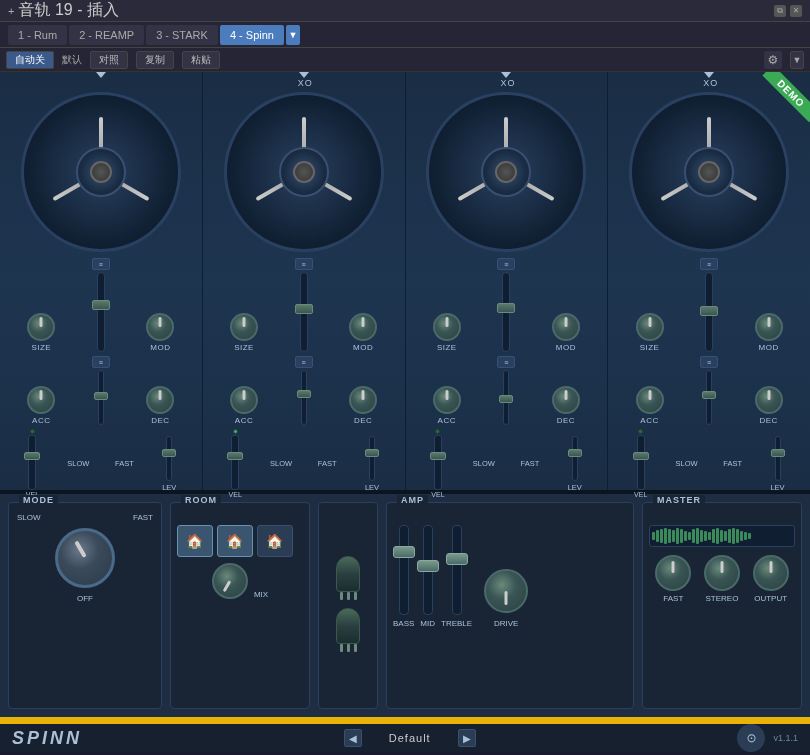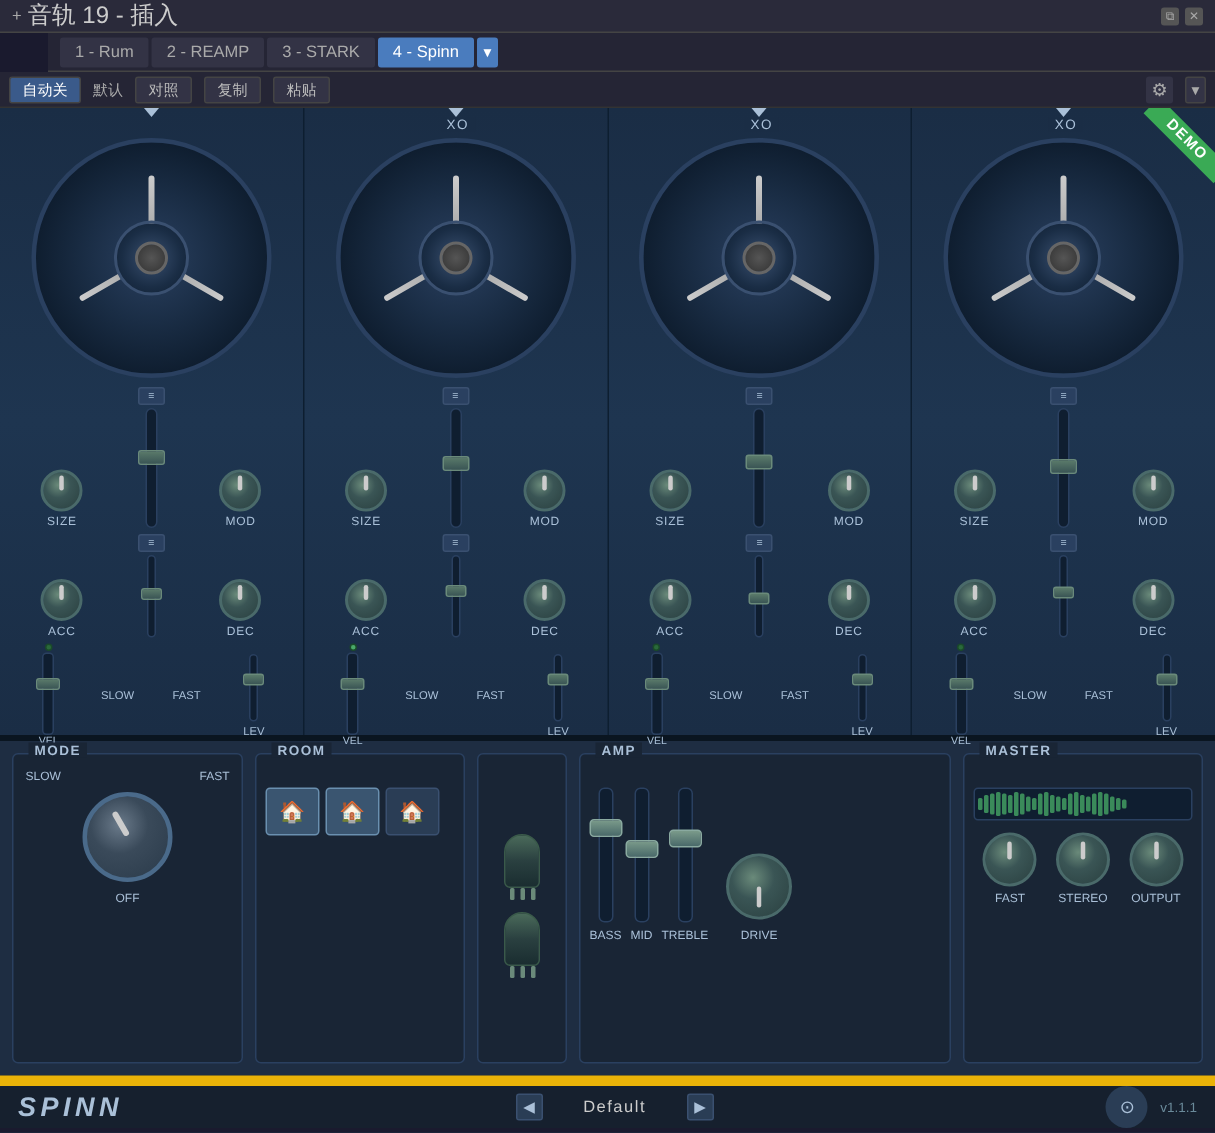--- a/index.html
+++ b/index.html
@@ -34,21 +34,20 @@
 
     
     #tabbar {
       height: 26px;
       background: #252535;
       display: flex;
       align-items: center;
       padding: 0 8px;
       gap: 2px;
       border-bottom: 1px solid #444;
-      margin-left: 32px;
     }
     .tab {
       height: 20px;
       padding: 0 10px;
       background: #333345;
       color: #aaa;
       font-size: 11px;
       display: flex; align-items: center;
       cursor: pointer;
       border-radius: 2px;
@@ -1014,20 +1013,24 @@
       <div class="mode-knob"></div>
       <div class="mode-off">OFF</div>
     </div>
 
     <div class="panel-box" id="room-panel">
       <span class="panel-title">ROOM</span>
       <div class="room-icons">
         <div class="room-icon-btn selected">🏠</div>
         <div class="room-icon-btn selected">🏠</div>
         <div class="room-icon-btn">🏠</div>
+      </div>
+      <div class="room-mix-area">
+        <div class="room-knob"></div>
+        <span class="mix-label">MIX</span>
       </div>
     </div>
 
     <div id="tube-panel">
       <div class="tube-icon">
         <div class="tube-body"></div>
         <div class="tube-pins">
           <div class="tube-pin"></div>
           <div class="tube-pin"></div>
           <div class="tube-pin"></div>

